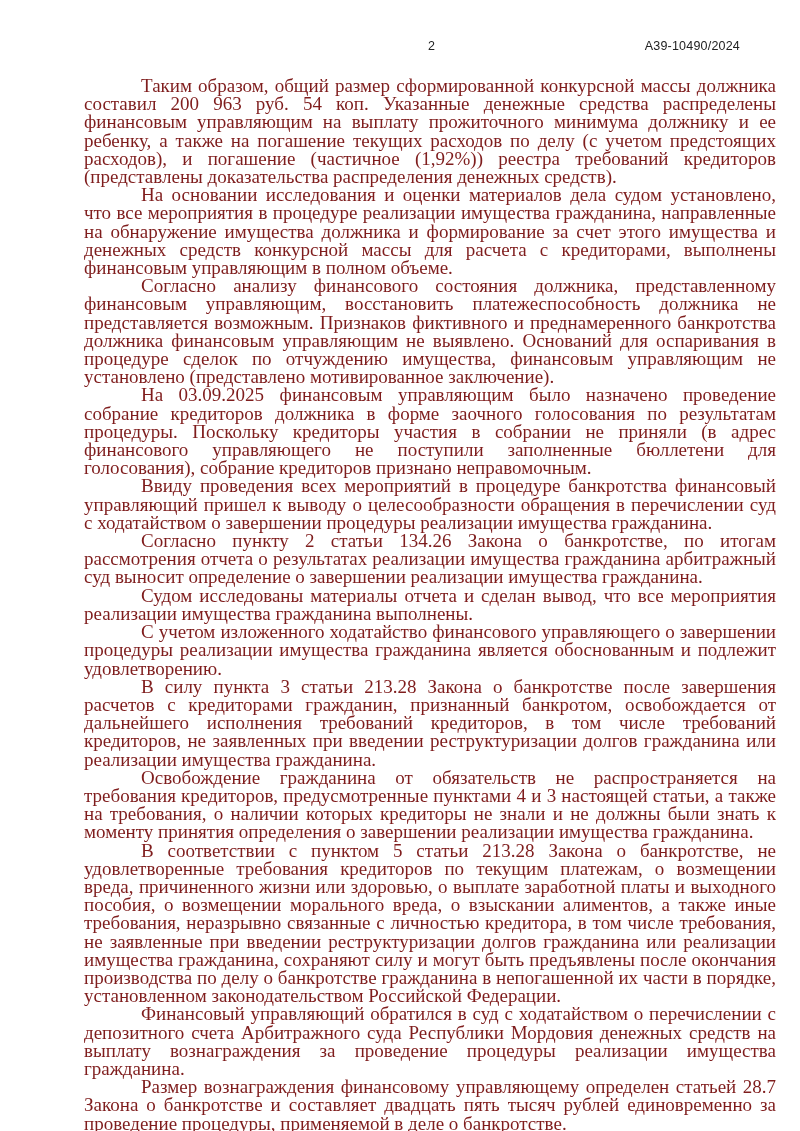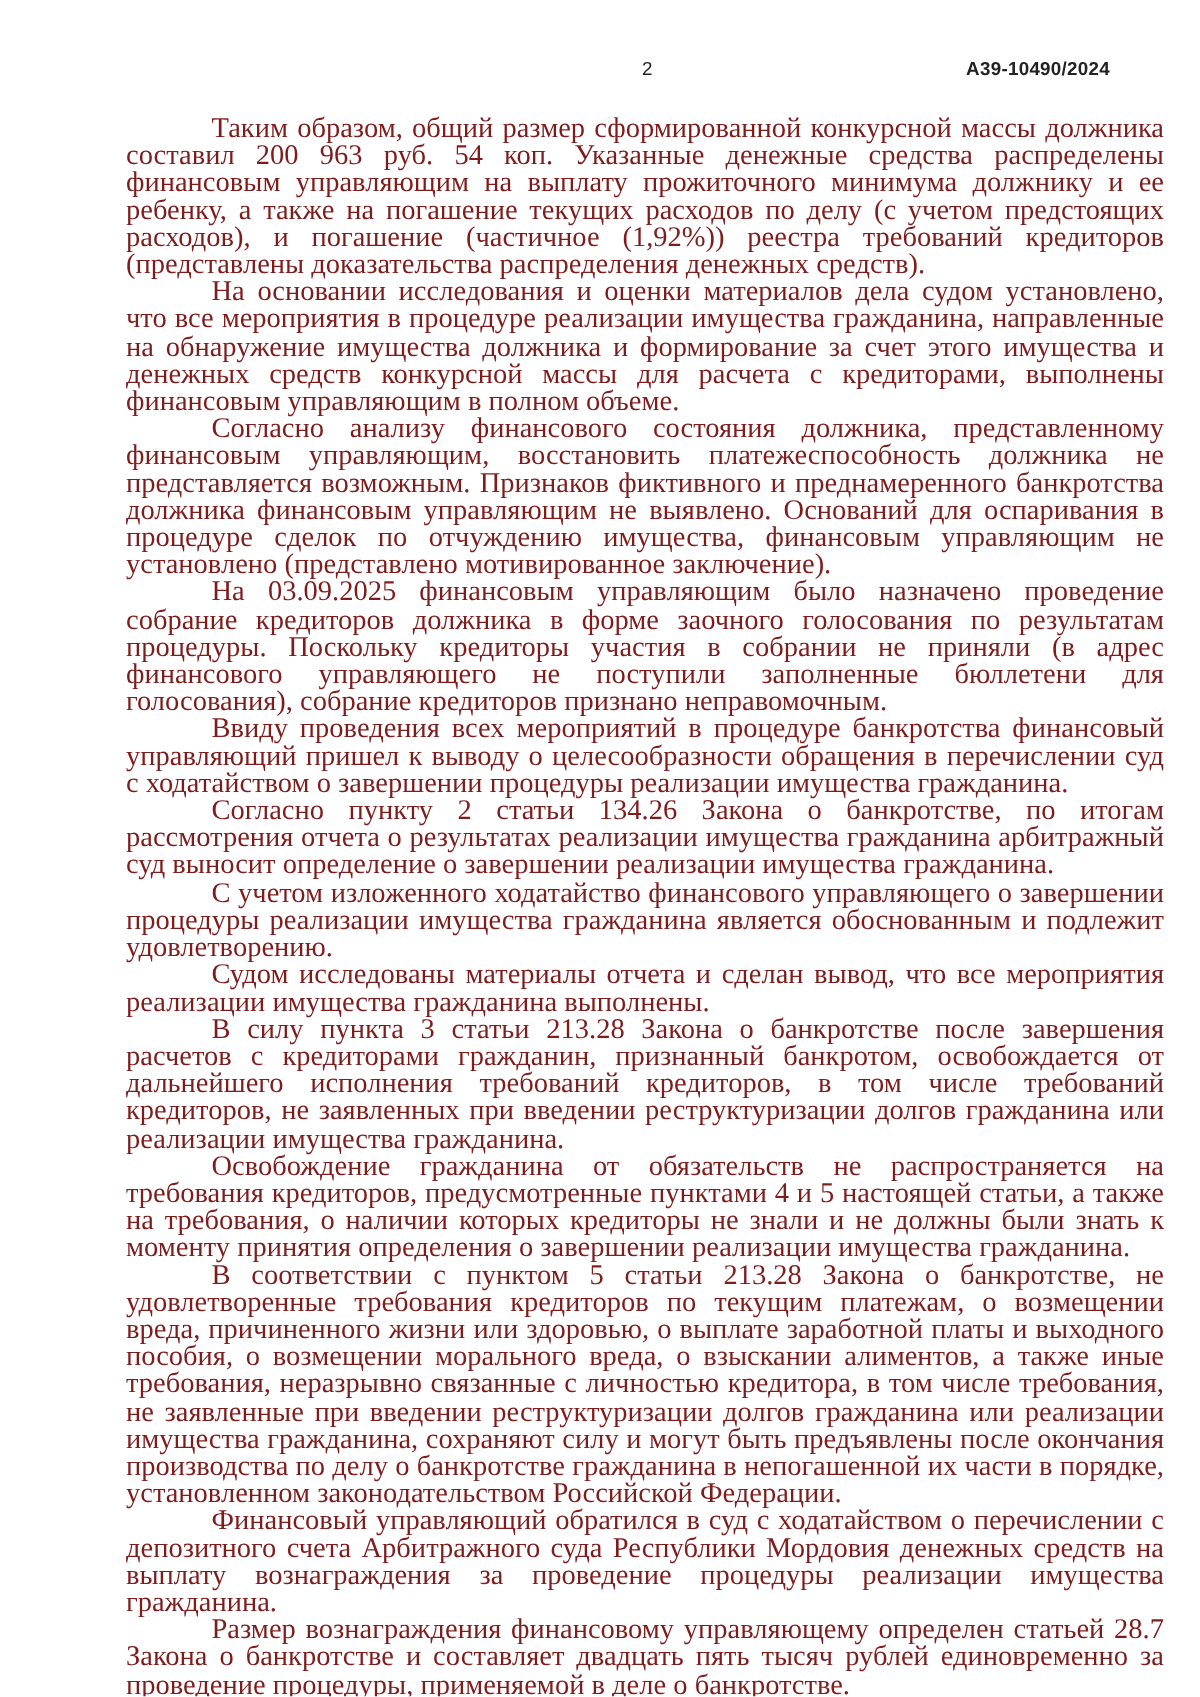--- a/index.html
+++ b/index.html
@@ -29,21 +29,20 @@
   .page-number {
     position: absolute;
     left: 328px;
     top: 0;
   }
   .case-number {
     position: absolute;
     right: 0;
     top: 0;
     letter-spacing: 0.2px;
-    font-weight: bold;
   }
   .doc-body {
     position: absolute;
     top: 77px;
     left: 84px;
     width: 692px;
     font-family: "Liberation Serif", serif;
     font-size: 19px;
     line-height: 18.2px;
     text-align: justify;
@@ -65,23 +64,23 @@
     <span class="case-number">А39-10490/2024</span>
   </div>
 
   <div class="doc-body">
     <p>Таким образом, общий размер сформированной конкурсной массы должника составил 200 963 руб. 54 коп. Указанные денежные средства распределены финансовым управляющим на выплату прожиточного минимума должнику и ее ребенку, а также на погашение текущих расходов по делу (с учетом предстоящих расходов), и погашение (частичное (1,92%)) реестра требований кредиторов (представлены доказательства распределения денежных средств).</p>
     <p>На основании исследования и оценки материалов дела судом установлено, что все мероприятия в процедуре реализации имущества гражданина, направленные на обнаружение имущества должника и формирование за счет этого имущества и денежных средств конкурсной массы для расчета с кредиторами, выполнены финансовым управляющим в полном объеме.</p>
     <p>Согласно анализу финансового состояния должника, представленному финансовым управляющим, восстановить платежеспособность должника не представляется возможным. Признаков фиктивного и преднамеренного банкротства должника финансовым управляющим не выявлено. Оснований для оспаривания в процедуре сделок по отчуждению имущества, финансовым управляющим не установлено (представлено мотивированное заключение).</p>
     <p>На 03.09.2025 финансовым управляющим было назначено проведение собрание кредиторов должника в форме заочного голосования по результатам процедуры. Поскольку кредиторы участия в собрании не приняли (в адрес финансового управляющего не поступили заполненные бюллетени для голосования), собрание кредиторов признано неправомочным.</p>
     <p>Ввиду проведения всех мероприятий в процедуре банкротства финансовый управляющий пришел к выводу о целесообразности обращения в перечислении суд с ходатайством о завершении процедуры реализации имущества гражданина.</p>
     <p>Согласно пункту 2 статьи 134.26 Закона о банкротстве, по итогам рассмотрения отчета о результатах реализации имущества гражданина арбитражный суд выносит определение о завершении реализации имущества гражданина.</p>
+    <p>Судом исследованы материалы отчета и сделан вывод, что все мероприятия  реализации имущества гражданина выполнены.</p>
     <p>С учетом изложенного ходатайство финансового управляющего о завершении процедуры реализации имущества гражданина является обоснованным и подлежит удовлетворению.</p>
-    <p>Судом исследованы материалы отчета и сделан вывод, что все мероприятия  реализации имущества гражданина выполнены.</p>
     <p>В силу пункта 3 статьи 213.28 Закона о банкротстве после завершения расчетов с кредиторами гражданин, признанный банкротом, освобождается от дальнейшего исполнения требований кредиторов, в том числе требований кредиторов, не заявленных при введении реструктуризации долгов гражданина или реализации имущества гражданина.</p>
-    <p>Освобождение гражданина от обязательств не распространяется на требования кредиторов, предусмотренные пунктами 4 и 5 настоящей статьи, а также на требования, о наличии которых кредиторы не знали и не должны были знать к моменту принятия определения о завершении реализации имущества гражданина.</p>
+    <p>Освобождение гражданина от обязательств не распространяется на требования кредиторов, предусмотренные пунктами 4 и 3 настоящей статьи, а также на требования, о наличии которых кредиторы не знали и не должны были знать к моменту принятия определения о завершении реализации имущества гражданина.</p>
     <p>В соответствии с пунктом 5 статьи 213.28 Закона о банкротстве, не удовлетворенные требования кредиторов по текущим платежам, о возмещении вреда, причиненного жизни или здоровью, о выплате заработной платы и выходного пособия, о возмещении морального вреда, о взыскании алиментов, а также иные требования, неразрывно связанные с личностью кредитора, в том числе требования, не заявленные при введении реструктуризации долгов гражданина или реализации имущества гражданина, сохраняют силу и могут быть предъявлены после окончания производства по делу о банкротстве гражданина в непогашенной их части в порядке, установленном законодательством Российской Федерации.</p>
     <p>Финансовый управляющий обратился в суд с ходатайством о перечислении с депозитного счета Арбитражного суда Республики Мордовия денежных средств на выплату вознаграждения за проведение процедуры реализации имущества гражданина.</p>
     <p>Размер вознаграждения финансовому управляющему определен статьей 28.7 Закона о банкротстве и составляет двадцать пять тысяч рублей единовременно за проведение процедуры, применяемой в деле о банкротстве.</p>
     <p>Из материалов дела следует, что должником 24.11.2025 внесены в депозит суда денежные средства на выплату вознаграждения финансовому управляющему в сумме 25 000 рублей.</p>
   </div>
 
 </div>
 
 </body></html>

